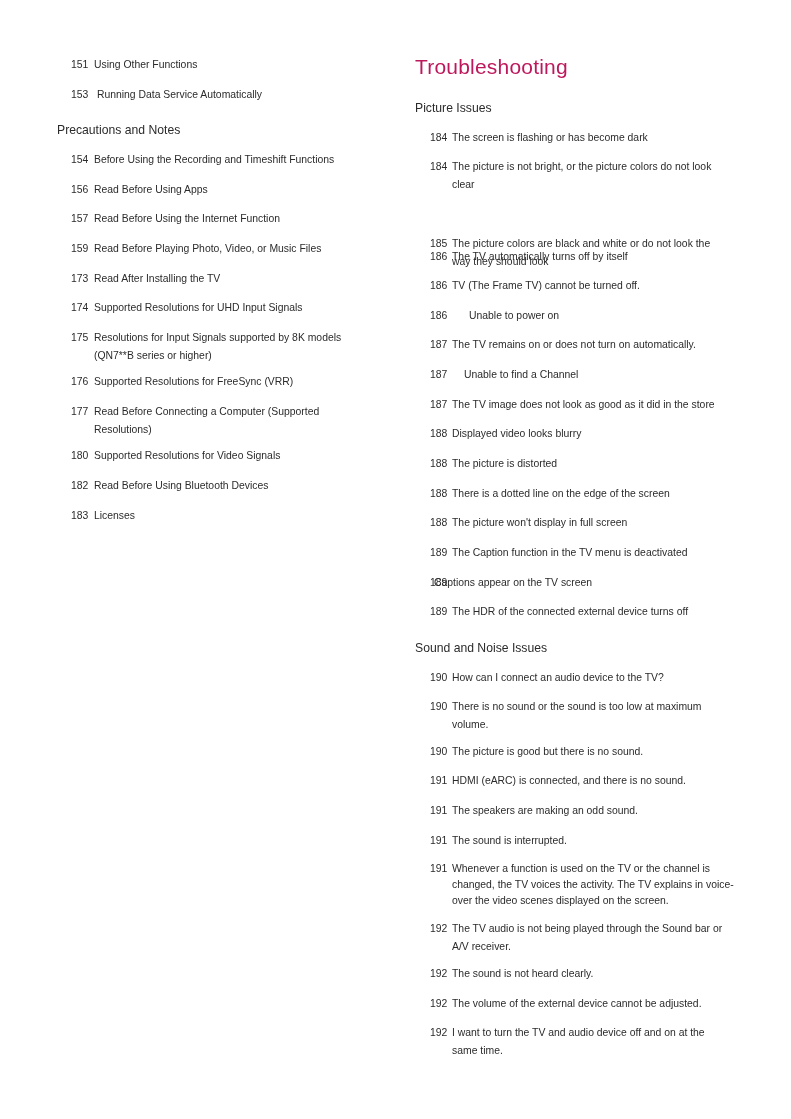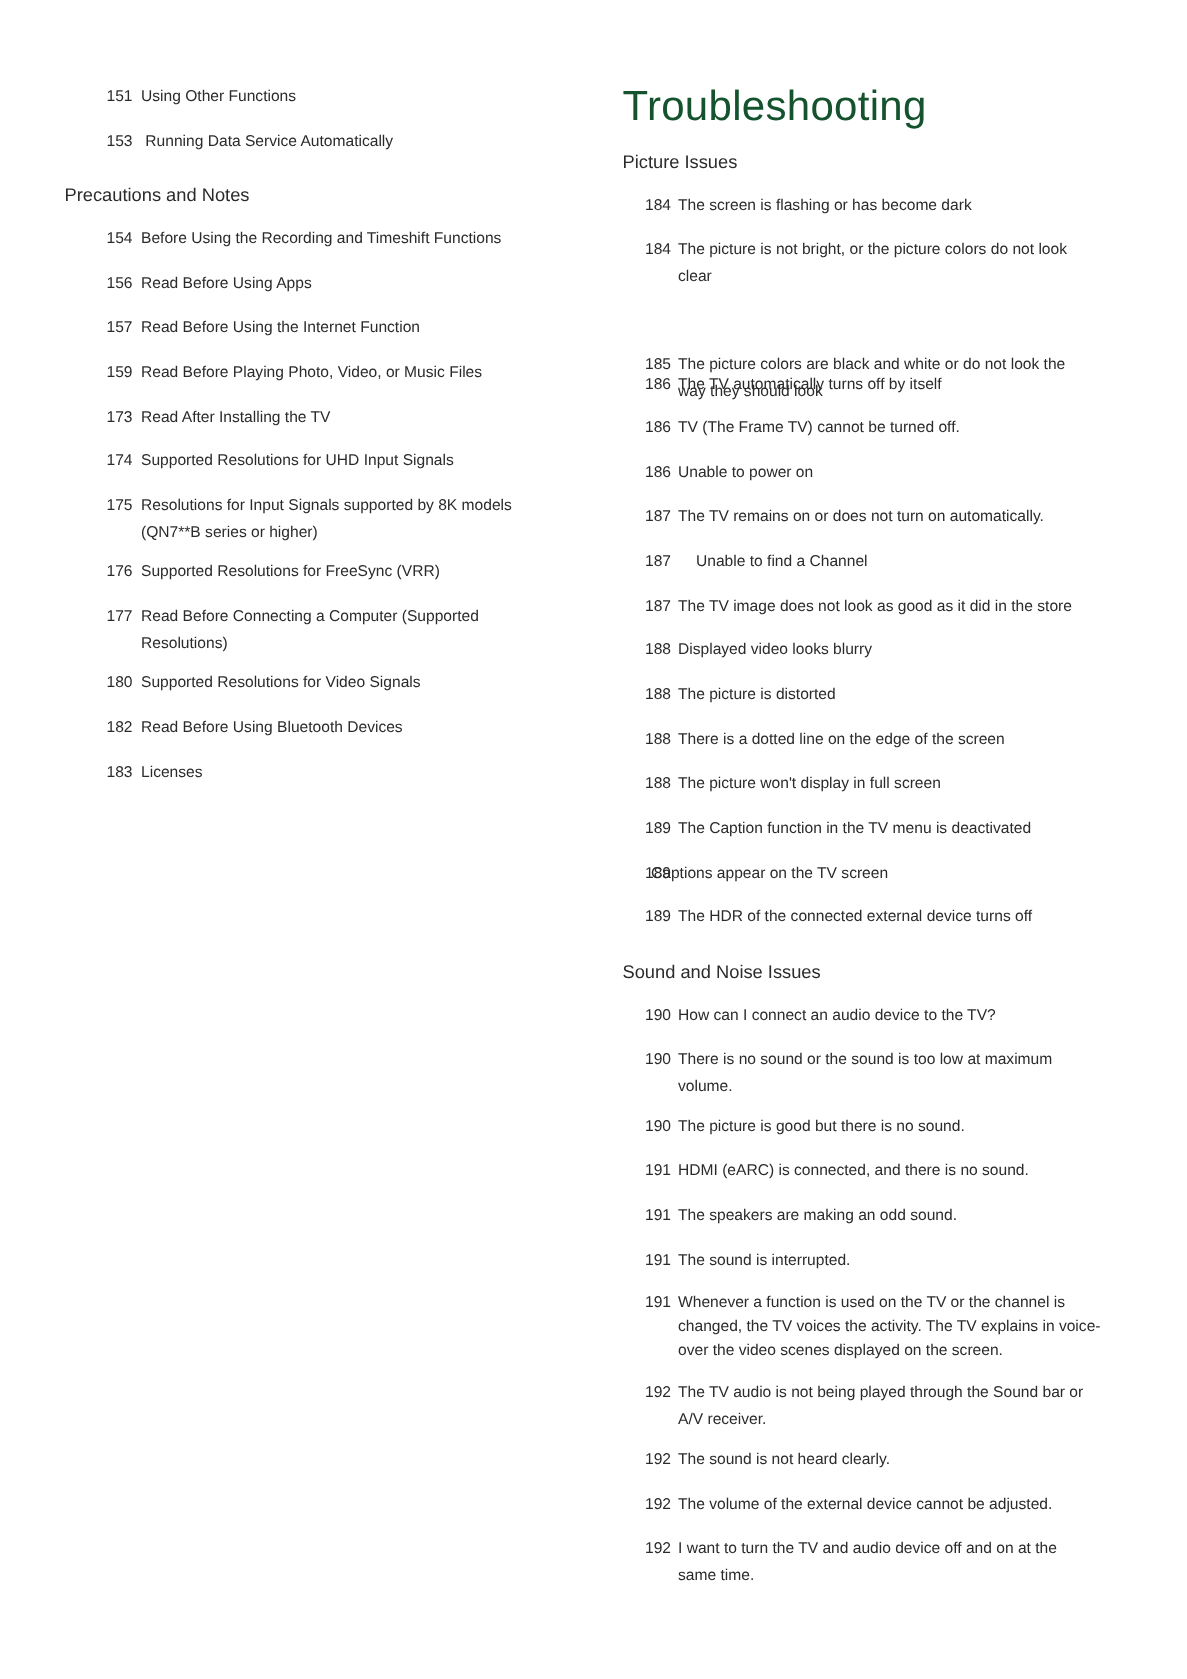--- a/index.html
+++ b/index.html
@@ -25,40 +25,40 @@
   .entry .txt { display: block; margin-left: 38px; }
 
   .section-heading {
     position: absolute;
     font-size: 12.2px;
     color: #2b2b2b;
     margin: 0; font-weight: normal;
   }
   .chapter-title {
     position: absolute;
-    font-size: 28px;
+    font-size: 21px;
     margin: 0; font-weight: normal;
-    color: #14532d;
+    color: #be185d;
     letter-spacing: 0.2px;
   }
 </style>
 </head>
 <body>
 
 <div class="col col-left">
   <div class="entry" style="left:71px; top:56px; width:300px;">
     <span class="num">151</span>
     <span class="txt" style="margin-left:23px">Using Other Functions</span>
   </div>
   <div class="entry" style="left:71px; top:86px; width:300px;">
     <span class="num">153</span>
     <span class="txt" style="margin-left:23px; white-space:pre"> Running Data Service Automatically</span>
   </div>
 
-  <h2 class="section-heading" style="left:43px; top:123px;">Precautions and Notes</h2>
+  <h2 class="section-heading" style="left:57px; top:123px;">Precautions and Notes</h2>
 
   <div class="entry" style="left:71px; top:151px; width:300px;">
     <span class="num">154</span>
     <span class="txt" style="margin-left:23px">Before Using the Recording and Timeshift Functions</span>
   </div>
   <div class="entry" style="left:71px; top:181px; width:300px;">
     <span class="num">156</span>
     <span class="txt" style="margin-left:23px">Read Before Using Apps</span>
   </div>
   <div class="entry" style="left:71px; top:210px; width:300px;">
@@ -123,21 +123,21 @@
   <div class="entry" style="left:430px; top:248px; width:300px;">
     <span class="num">186</span>
     <span class="txt" style="margin-left:22px">The TV automatically turns off by itself</span>
   </div>
   <div class="entry" style="left:430px; top:277px; width:300px;">
     <span class="num">186</span>
     <span class="txt" style="margin-left:22px">TV (The Frame TV) cannot be turned off.</span>
   </div>
   <div class="entry" style="left:430px; top:307px; width:300px;">
     <span class="num">186</span>
-    <span class="txt" style="margin-left:22px">Unable to power on</span>
+    <span class="txt" style="margin-left:39px">Unable to power on</span>
   </div>
   <div class="entry" style="left:430px; top:336px; width:300px;">
     <span class="num">187</span>
     <span class="txt" style="margin-left:22px">The TV remains on or does not turn on automatically.</span>
   </div>
   <div class="entry" style="left:430px; top:366px; width:300px;">
     <span class="num">187</span>
     <span class="txt" style="margin-left:34px">Unable to find a Channel</span>
   </div>
   <div class="entry" style="left:430px; top:396px; width:320px;">

